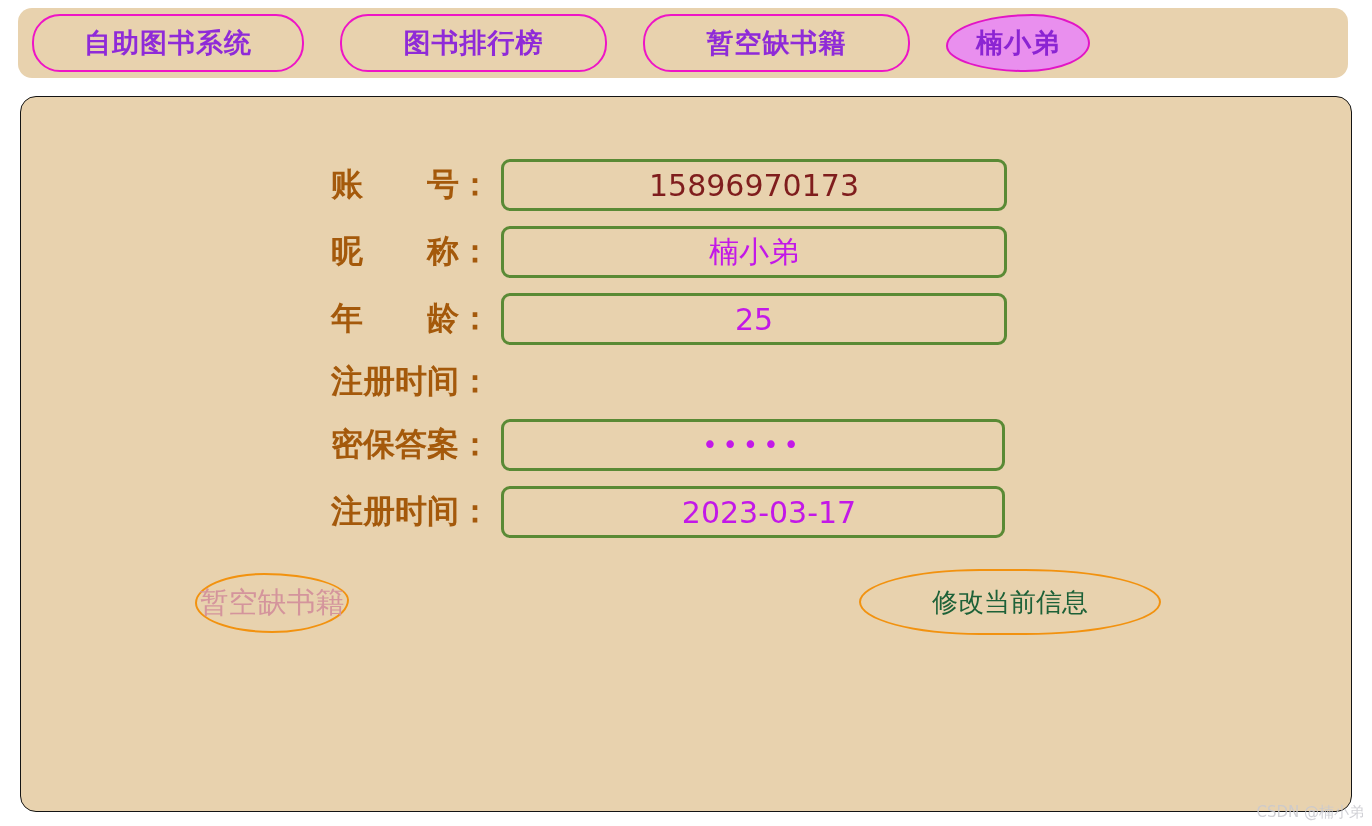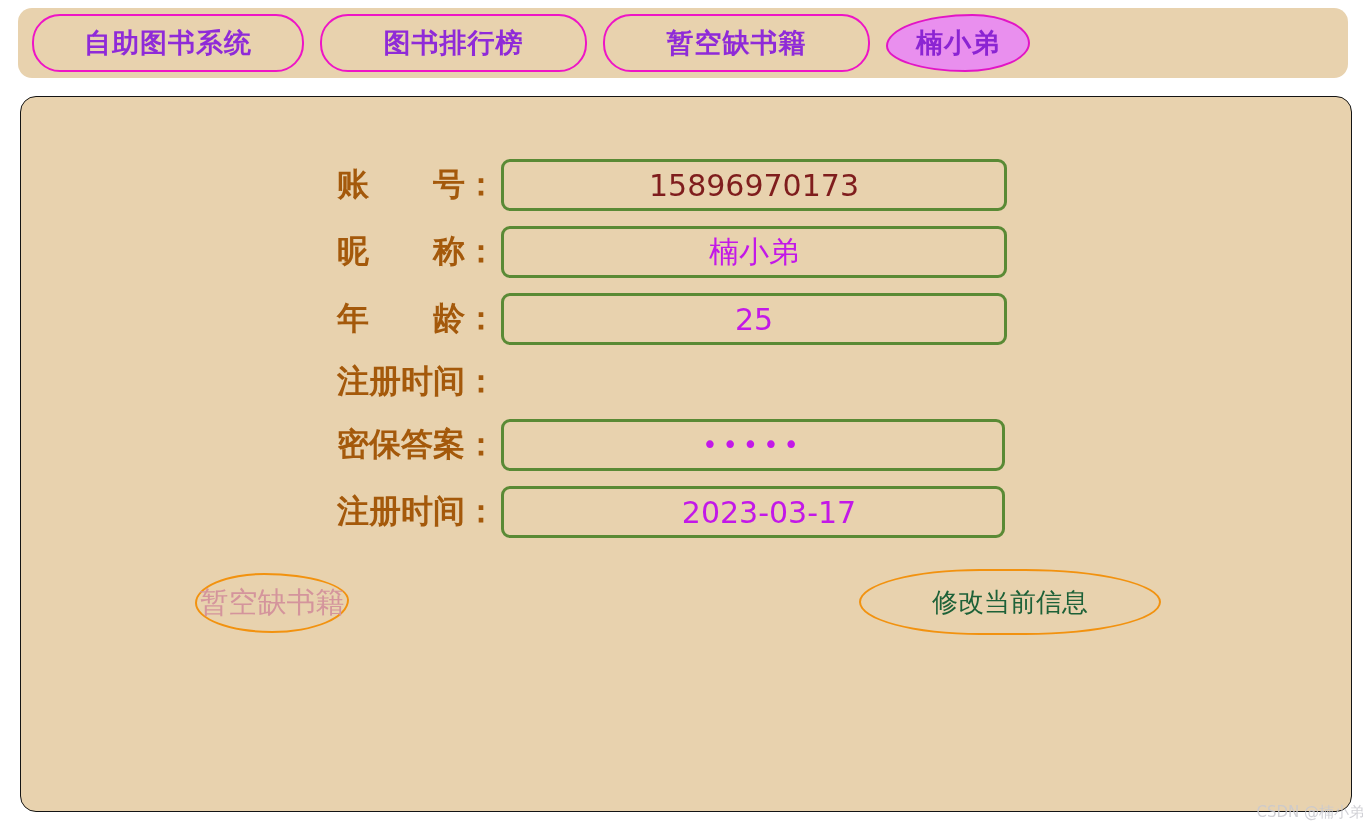--- a/index.html
+++ b/index.html
@@ -22,20 +22,21 @@
     left: 18px;
     top: 8px;
     width: 1330px;
     height: 70px;
     background: #e8d2ae;
     border-radius: 14px;
     display: flex;
     align-items: center;
     box-sizing: border-box;
     padding: 0 0 0 14px;
+    gap: 20px;
   }
   .nav-tab {
     height: 58px;
     margin-right: 16px;
     border: 2px solid #ee15c6;
     border-radius: 28px;
     background: transparent;
     color: #8f2ad8;
     font-size: 27px;
     font-weight: bold;
@@ -81,21 +82,21 @@
     width: 100%;
   }
   .form-row {
     display: flex;
     align-items: center;
     margin-bottom: 15px;
   }
   .form-label {
     width: 480px;
     text-align: right;
-    padding-right: 4px;
+    padding-right: 10px;
     color: #a4590b;
     font-size: 32px;
     font-weight: bold;
     white-space: pre;
     box-sizing: border-box;
   }
   .form-label.spaced {
     letter-spacing: 0px;
   }
   .form-input {

